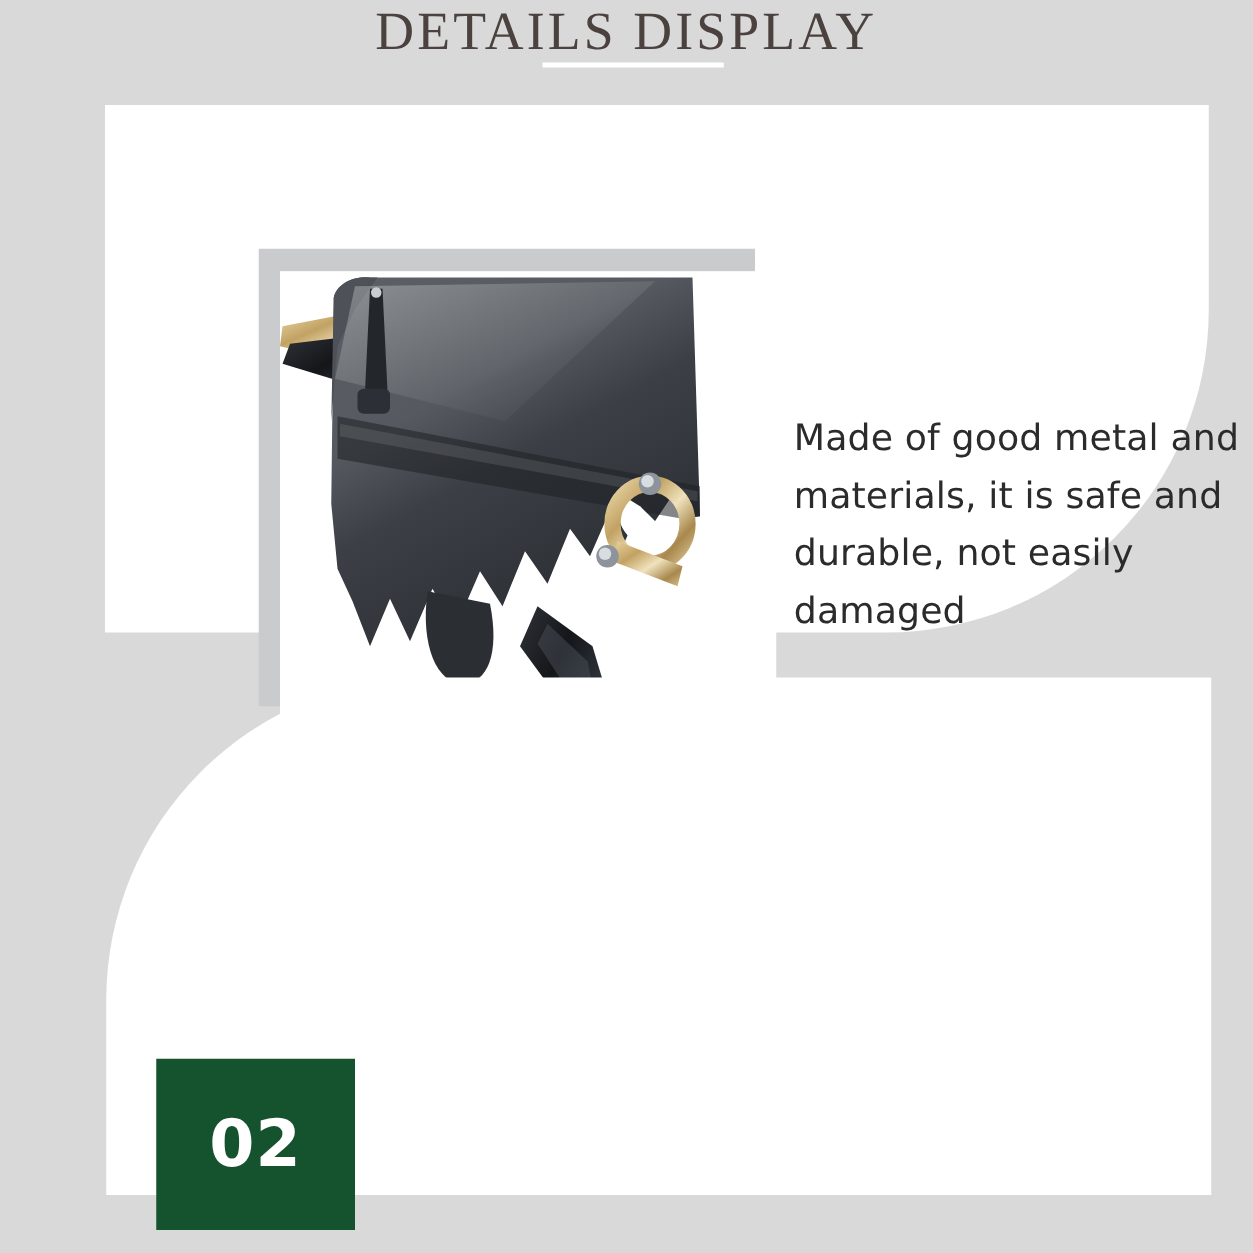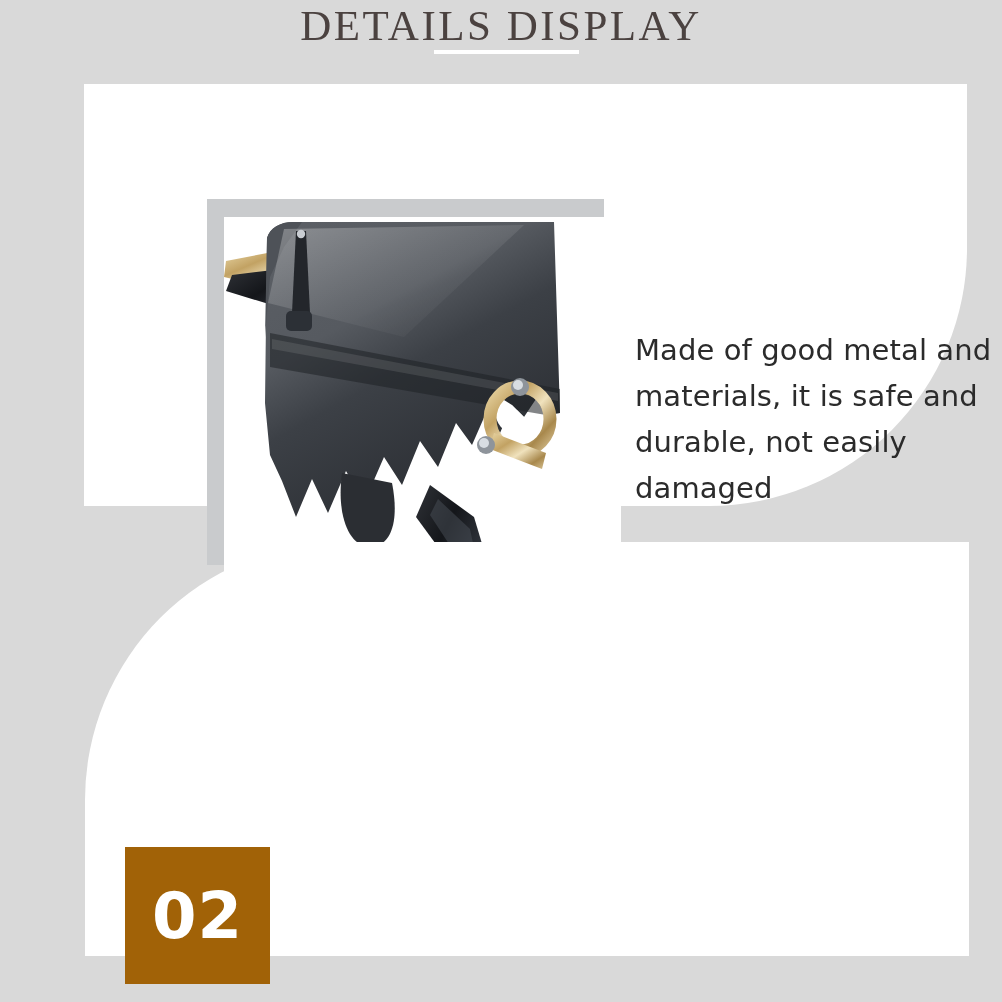--- a/index.html
+++ b/index.html
@@ -128,24 +128,24 @@
     left: 801px;
     top: 62px;
     width: 118px;
     height: 138px;
     background: #333333;
     font-size: 76px;
   }
   .badge-two {
     left: 125px;
     top: 847px;
-    width: 145px;
+    width: 159px;
     height: 137px;
-    background: #a16207;
-    font-size: 64px;
+    background: #14532d;
+    font-size: 52px;
   }
 
   
   .desc {
     position: absolute;
     color: #2b2b2b;
     font-family: "DejaVu Sans", sans-serif;
     font-size: 29px;
     line-height: 46px;
     letter-spacing: 0.1px;

